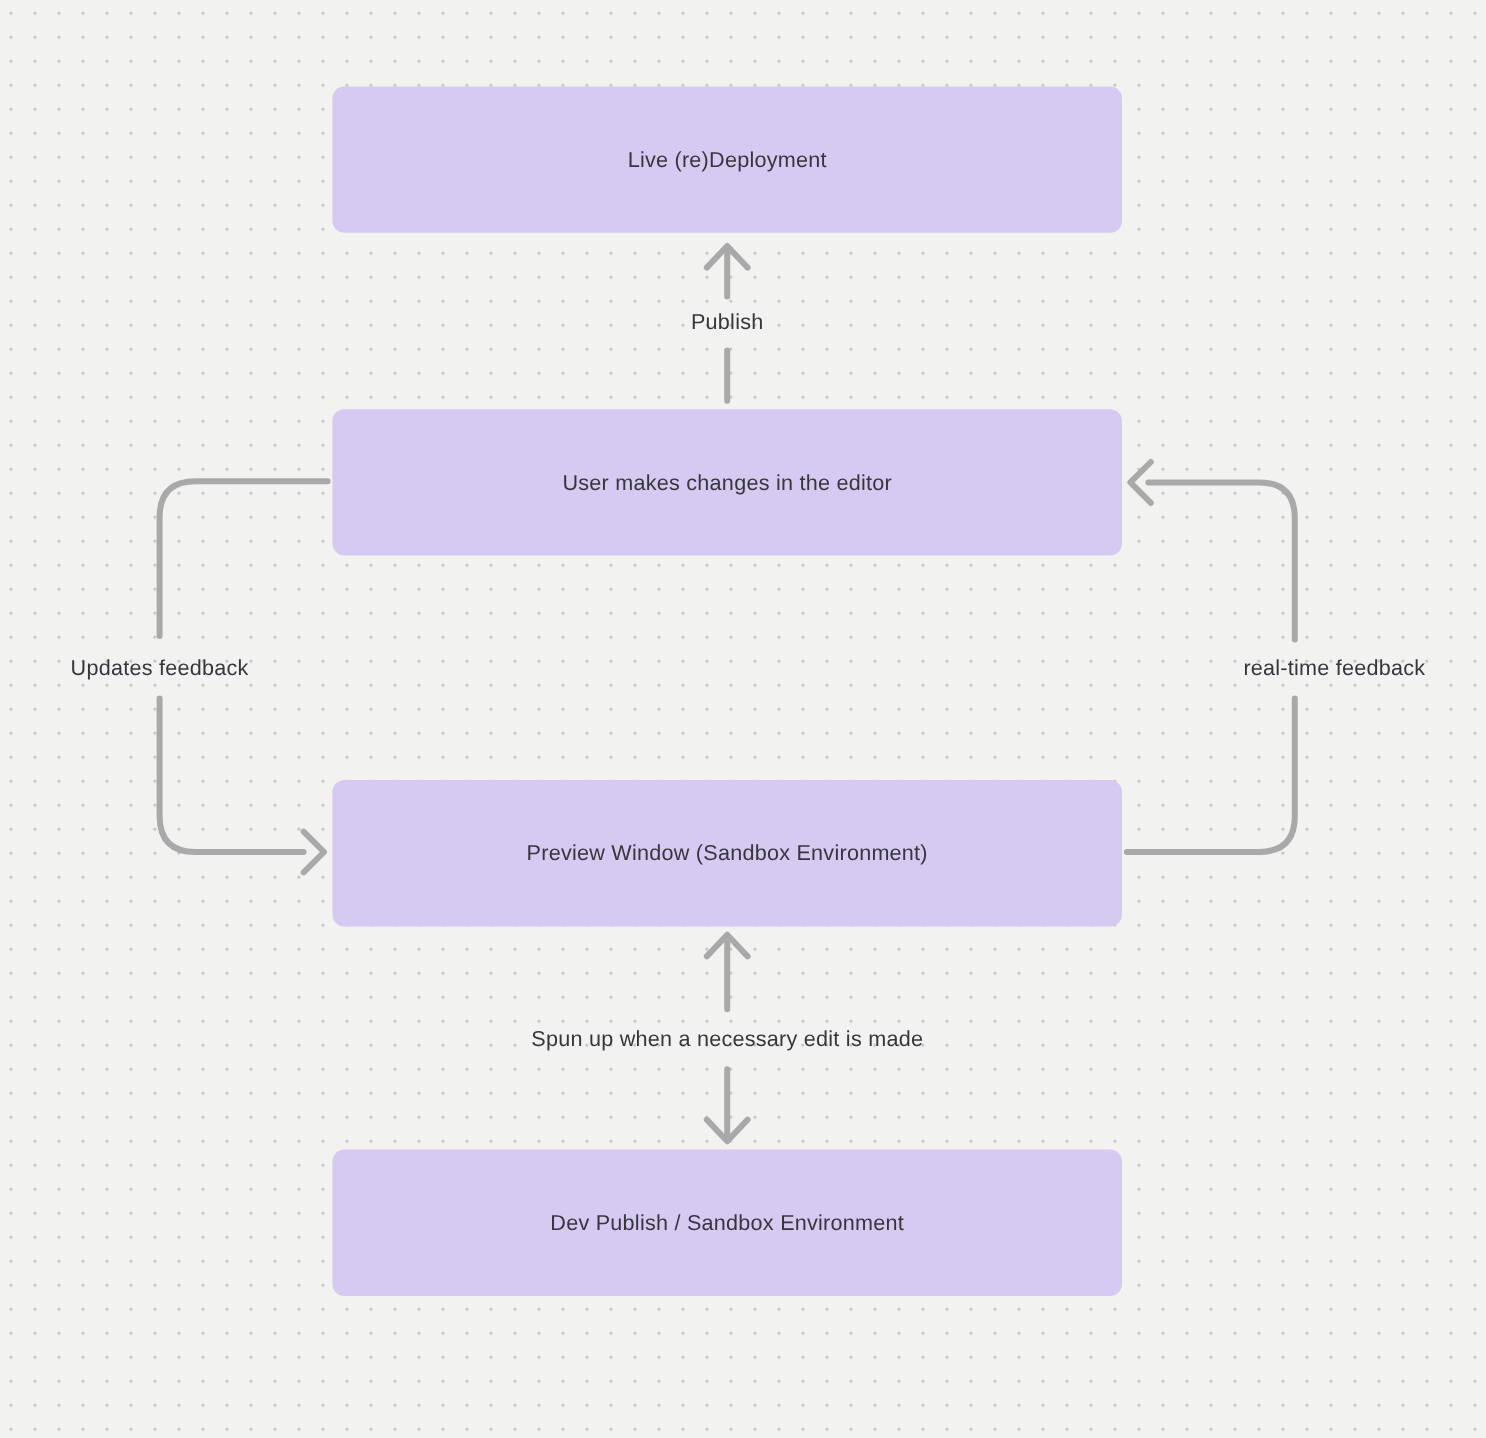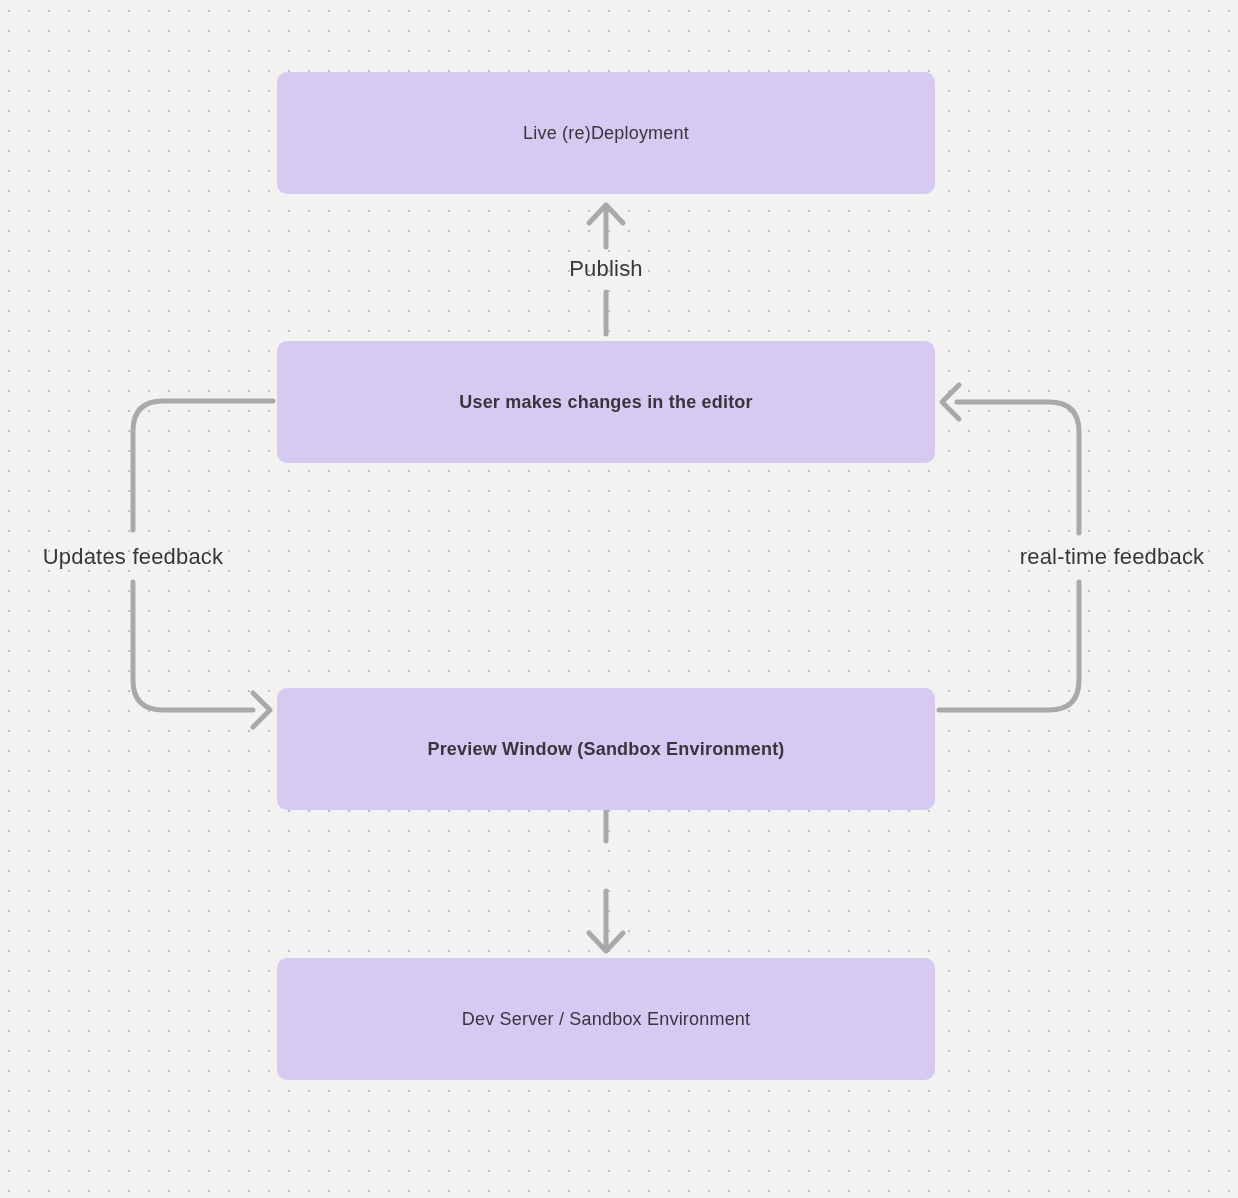--- a/index.html
+++ b/index.html
@@ -48,28 +48,28 @@
   .node-label {
     font-size: 18px;
     letter-spacing: 0.2px;
     color: #37363c;
     text-align: center;
     white-space: nowrap;
   }
   .edge-label {
     position: absolute;
     transform: translate(-50%, -50%);
-    font-size: 22px;
+    font-size: 18px;
     letter-spacing: 0.2px;
     color: #37363c;
     white-space: nowrap;
   }
   .node-live   { top: 72px; }
-  .node-user   { top: 341px; font-weight: bold; }
-  .node-preview{ top: 688px; font-weight: bold; }
+  .node-user   { top: 341px; }
+  .node-preview{ top: 650px; }
   .node-dev    { top: 958px; }
   .label-publish  { left: 606px;  top: 269px; }
   .label-updates  { left: 133px;  top: 557px; }
   .label-feedback { left: 1112px; top: 557px; }
   .label-spunup   { left: 606px;  top: 866px; }
 </style>
 </head>
 <body>
 
 <div class="canvas">
@@ -104,23 +104,24 @@
 
   <div class="node node-user">
     <span class="node-label">User makes changes in the editor</span>
   </div>
 
   <div class="node node-preview">
     <span class="node-label">Preview Window (Sandbox Environment)</span>
   </div>
 
   <div class="node node-dev">
-    <span class="node-label">Dev Server / Sandbox Environment</span>
+    <span class="node-label">Dev Publish / Sandbox Environment</span>
   </div>
 
   <span class="edge-label label-publish">Publish</span>
 
   <span class="edge-label label-updates">Updates feedback</span>
 
   <span class="edge-label label-feedback">real-time feedback</span>
 
+  <span class="edge-label label-spunup">Spun up when a necessary edit is made</span>
 
 </div>
 
 </body></html>

